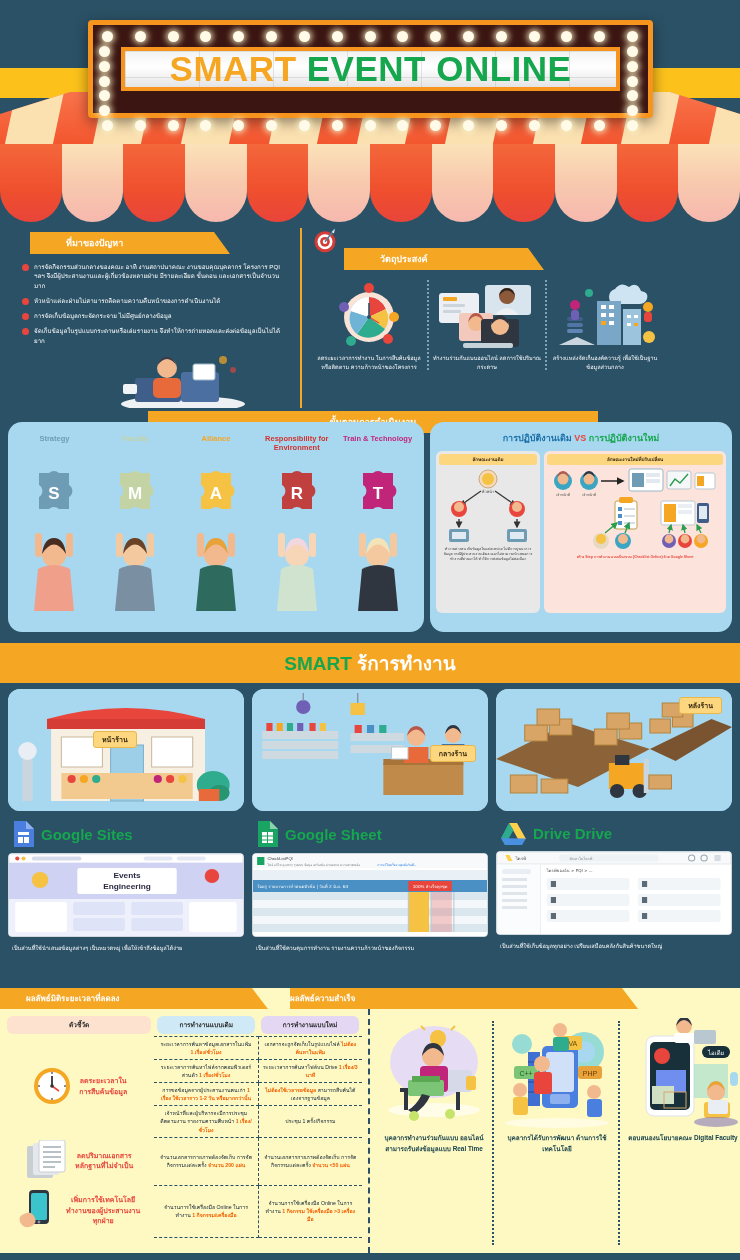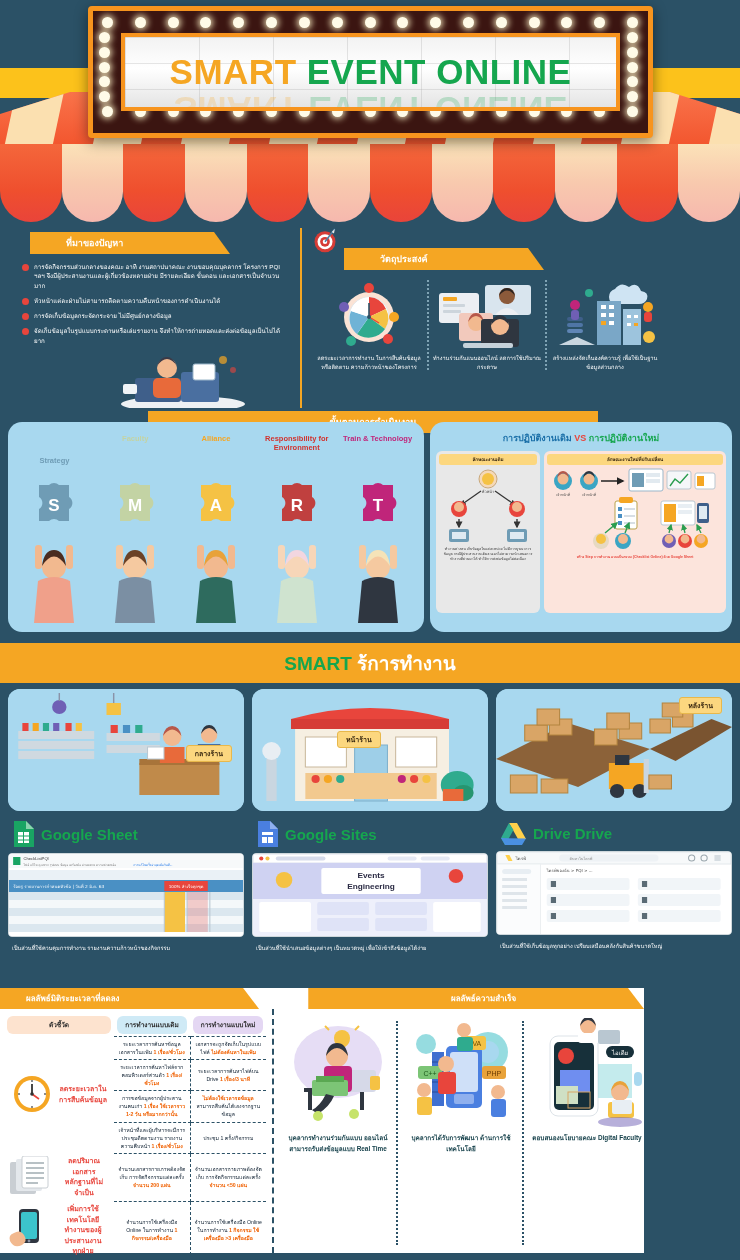--- a/index.html
+++ b/index.html
@@ -33,21 +33,21 @@
     clip-path: polygon(0 22px, 70px 0, 670px 0, 740px 22px, 740px 56px, 0 56px); }
   .awning-stripes i { position: absolute; top: 0; height: 56px; width: 48px;
     background: #fbe0b0; transform: skewX(-12deg); }
   .scallops { position: absolute; top: 52px; left: 0; width: 740px; height: 84px;
     display: flex; }
   .scallop { flex: 1; height: 78px; border-radius: 0 0 36px 36px; }
   .sc-o { background: linear-gradient(180deg,#f4673b 0%, #ef4f2e 60%, #e9443a 100%); }
   .sc-l { background: linear-gradient(180deg,#fbe2b8 0%, #f8c9ae 50%, #f6b8ae 100%); }
 
   .marquee {
-    position: absolute; top: 6px; left: 88px; width: 565px; height: 132px;
+    position: absolute; top: 20px; left: 88px; width: 565px; height: 98px;
     background: #3b1511; border: 5px solid #f7941e; border-radius: 4px;
     box-shadow: 0 4px 14px rgba(0,0,0,.45); z-index: 5;
   }
   .bulbs { position: absolute; inset: 0; }
   .bulb {
     position: absolute; width: 11px; height: 11px; border-radius: 50%;
     background: #fffbe8; box-shadow: 0 0 6px 2px rgba(255,246,200,.85);
   }
   .marquee-screen {
     position: absolute; top: 22px; left: 28px; right: 28px; bottom: 22px;
@@ -157,25 +157,25 @@
   .store-tag { position: absolute; background: #fcd77f; color: #3b2a12;
                font-size: 7px; font-weight: bold; padding: 2px 8px; border-radius: 3px;
                border: 1px solid #e8b84b; }
   .mcard-brand { display: flex; align-items: center; gap: 7px; padding: 10px 0 6px 4px; }
   .brand-name { font-size: 15px; font-weight: bold; color: #15a64e; }
   .shot { background: #ffffff; border-radius: 4px; height: 84px; overflow: hidden;
           position: relative; border: 1px solid #cfd8dc; }
   .mcaption { color: #fff; font-size: 5.6px; line-height: 1.6; padding: 7px 4px 0; }
 
   
-  .sec5 { position: relative; width: 644px; background: #ffffff; height: 265px; }
+  .sec5 { position: relative; width: 740px; background: #fef9c3; height: 265px; }
   .res-heads { display: flex; }
   .res-heads .ribbon { width: 268px; height: 21px; font-size: 8px; padding-left: 26px; }
   .res-heads .spacer { width: 22px; }
-  .res-heads .ribbon.two { width: 348px; justify-content: center; padding-left: 15px; margin-left: 28px; }
+  .res-heads .ribbon.two { width: 348px; padding-left: 0; }
   .res-body { display: flex; height: 244px; }
   .res-left { width: 368px; position: relative; padding: 5px 6px 0 4px; }
   .res-right { width: 372px; position: relative; display: flex; padding: 6px 4px 0;
                border-left: 2px dashed #2b5166; }
 
   table.cmp { width: 100%; border-collapse: collapse; table-layout: fixed; }
   table.cmp col.c1 { width: 42%; }
   table.cmp col.c2 { width: 29%; }
   table.cmp col.c3 { width: 29%; }
   table.cmp th { padding: 2px 3px; }
@@ -436,21 +436,21 @@
   </div>
 </div>
 
 <div class="sec3">
   <div class="ribbon">
     <span>ขั้นตอนการดำเนินงาน</span>
   </div>
 
   <div class="panel-smart">
     <div class="smart-labels" id="smartLabels">
-        <div class="smart-lab" style="color: rgb(111, 156, 181); margin-top: 22px;">Strategy</div>
+        <div class="smart-lab" style="color: rgb(111, 156, 181);">Strategy</div>
         <div class="smart-lab" style="color: rgb(195, 211, 164);">Faculty</div>
         <div class="smart-lab" style="color: rgb(245, 166, 35);">Alliance</div>
         <div class="smart-lab" style="color: rgb(209, 50, 46);">Responsibility for Environment</div>
         <div class="smart-lab" style="color: rgb(192, 37, 122);">Train &amp; Technology</div>
       </div>
     <div class="puzzles" id="puzzles">
         <div class="pz-wrap">
           <svg width="62" height="66" viewBox="0 0 62 66">
             <path d="M16 14 h10 a7 7 0 0 1 10 0 h10 v12 a7 7 0 0 1 0 12 v12 h-10 a7 7 0 0 0 -10 0 h-10 v-12 a7 7 0 0 0 0 -12 z" fill="#6f9cb5"></path>
             <text x="31" y="40" font-size="17" font-weight="bold" text-anchor="middle" fill="#ffffff" font-family="Liberation Sans">S</text>
@@ -639,20 +639,83 @@
   <div class="sec4-title">
     <span class="grn">SMART </span><span>ร้การทำงาน</span>
   </div>
 </div>
 
 <div class="sec4">
 
   <div class="mcard">
     <div class="mcard-top">
       <svg width="100%" height="122" viewBox="0 0 230 122" preserveAspectRatio="none">
+        <rect x="0" y="0" width="230" height="122" fill="#a8d8ef"></rect>
+        <rect x="42" y="30" width="150" height="82" fill="#f6efe2"></rect>
+        <path d="M38 30 q77 -22 154 0 z" fill="#e8453c"></path>
+        <rect x="38" y="30" width="154" height="10" fill="#d63c36"></rect>
+        <rect x="52" y="48" width="40" height="30" fill="#ffffff" stroke="#c9b89c"></rect>
+        <rect x="140" y="48" width="40" height="30" fill="#ffffff" stroke="#c9b89c"></rect>
+        <rect x="100" y="56" width="32" height="56" fill="#9ecfe8" stroke="#7fb0cc"></rect>
+        <rect x="52" y="84" width="128" height="26" fill="#f2c98f"></rect>
+        <circle cx="62" cy="90" r="4" fill="#e8453c"></circle>
+          <circle cx="74" cy="90" r="4" fill="#f5a623"></circle>
+        <circle cx="86" cy="90" r="4" fill="#2fab8e"></circle>
+          <circle cx="146" cy="90" r="4" fill="#c0257a"></circle>
+        <circle cx="158" cy="90" r="4" fill="#e8453c"></circle>
+          <circle cx="170" cy="90" r="4" fill="#f5c244"></circle>
+        <ellipse cx="200" cy="96" rx="16" ry="14" fill="#2fab8e"></ellipse>
+        <ellipse cx="206" cy="104" rx="10" ry="8" fill="#27956f"></ellipse>
+        <rect x="14" y="70" width="10" height="42" fill="#c9d6e0"></rect>
+        <circle cx="19" cy="62" r="9" fill="#e8eef3"></circle>
+        <rect x="186" y="100" width="20" height="12" fill="#e86a3a"></rect>
+      </svg>
+      <div class="store-tag" style="top:42px; left:36%;">หน้าร้าน</div>
+    </div>
+
+    <div class="mcard-brand">
+      <svg width="22" height="26" viewBox="0 0 22 26">
+        <path d="M2 0 h12 l8 8 v18 H2 z" fill="#4a7fe0"></path>
+        <path d="M14 0 l8 8 h-8 z" fill="#8fb0ee"></path>
+        <rect x="6" y="11" width="11" height="3" fill="#fff"></rect>
+        <rect x="6" y="16" width="5" height="6" fill="#fff"></rect>
+        <rect x="12" y="16" width="5" height="6" fill="#fff"></rect>
+      </svg>
+      <span class="brand-name">Google Sites</span>
+    </div>
+
+    <div class="shot">
+      <svg width="100%" height="84" viewBox="0 0 226 84" preserveAspectRatio="none">
+        <rect width="226" height="84" fill="#eef0fb"></rect>
+        <rect x="0" y="0" width="226" height="9" fill="#ffffff" stroke="#dde1ee"></rect>
+        <circle cx="8" cy="4.5" r="2" fill="#e8453c"></circle>
+          <circle cx="14" cy="4.5" r="2" fill="#f5c244"></circle>
+        <rect x="22" y="2.5" width="48" height="4" rx="2" fill="#d6dbeb"></rect>
+        <rect x="130" y="2.5" width="28" height="4" rx="2" fill="#e4e8f4"></rect>
+        <rect x="162" y="2.5" width="28" height="4" rx="2" fill="#e4e8f4"></rect>
+        <rect x="0" y="9" width="226" height="36" fill="#cfd2f2"></rect>
+        <rect x="66" y="14" width="96" height="26" rx="2" fill="#ffffff"></rect>
+        <text x="114" y="24" font-size="8" font-weight="bold" text-anchor="middle" fill="#2b2b44" font-family="Liberation Sans">Events</text>
+        <text x="114" y="35" font-size="8" font-weight="bold" text-anchor="middle" fill="#2b2b44" font-family="Liberation Sans">Engineering</text>
+        <circle cx="30" cy="26" r="8" fill="#f5c244"></circle>
+        <circle cx="196" cy="22" r="7" fill="#e8453c"></circle>
+        <rect x="6" y="48" width="50" height="30" rx="2" fill="#ffffff"></rect>
+        <rect x="62" y="48" width="50" height="13" rx="2" fill="#dfe3f7"></rect>
+        <rect x="62" y="64" width="50" height="13" rx="2" fill="#dfe3f7"></rect>
+        <rect x="118" y="48" width="50" height="13" rx="2" fill="#dfe3f7"></rect>
+        <rect x="118" y="64" width="50" height="13" rx="2" fill="#dfe3f7"></rect>
+        <rect x="174" y="48" width="46" height="30" rx="2" fill="#ffffff"></rect>
+      </svg>
+    </div>
+    <p class="mcaption">เป็นส่วนที่ใช้นำเสนอข้อมูลต่างๆ เป็นหมวดหมู่ เพื่อให้เข้าถึงข้อมูลได้ง่าย</p>
+  </div>
+
+  <div class="mcard">
+    <div class="mcard-top">
+      <svg width="100%" height="122" viewBox="0 0 230 122" preserveAspectRatio="none">
         <rect width="230" height="122" fill="#a8d8ef"></rect>
         <rect x="10" y="42" width="74" height="8" fill="#cfd9e0"></rect>
         <rect x="10" y="52" width="74" height="8" fill="#cfd9e0"></rect>
         <rect x="10" y="62" width="74" height="8" fill="#cfd9e0"></rect>
         <rect x="14" y="34" width="6" height="8" fill="#e8453c"></rect>
           <rect x="24" y="34" width="6" height="8" fill="#f5a623"></rect>
         <rect x="34" y="34" width="6" height="8" fill="#2fab8e"></rect>
           <rect x="44" y="34" width="6" height="8" fill="#6f5fb5"></rect>
         <rect x="56" y="34" width="6" height="8" fill="#e8453c"></rect>
           <rect x="66" y="34" width="6" height="8" fill="#f5c244"></rect>
@@ -709,83 +772,20 @@
         <rect x="0" y="62" width="226" height="8" fill="#f4f8fa"></rect>
         <rect x="0" y="70" width="226" height="8" fill="#dbe7ef"></rect>
         <rect x="150" y="38" width="20" height="40" fill="#f5c244"></rect>
         <rect x="172" y="38" width="20" height="40" fill="#e8453c" opacity=".25"></rect>
         <line x1="150" y1="38" x2="150" y2="78" stroke="#b9c7d1"></line>
         <line x1="172" y1="38" x2="172" y2="78" stroke="#b9c7d1"></line>
         <line x1="194" y1="38" x2="194" y2="78" stroke="#b9c7d1"></line>
       </svg>
     </div>
     <p class="mcaption">เป็นส่วนที่ใช้ควบคุมการทำงาน รายงานความก้าวหน้าของกิจกรรม</p>
-  </div>
-
-  <div class="mcard">
-    <div class="mcard-top">
-      <svg width="100%" height="122" viewBox="0 0 230 122" preserveAspectRatio="none">
-        <rect x="0" y="0" width="230" height="122" fill="#a8d8ef"></rect>
-        <rect x="42" y="30" width="150" height="82" fill="#f6efe2"></rect>
-        <path d="M38 30 q77 -22 154 0 z" fill="#e8453c"></path>
-        <rect x="38" y="30" width="154" height="10" fill="#d63c36"></rect>
-        <rect x="52" y="48" width="40" height="30" fill="#ffffff" stroke="#c9b89c"></rect>
-        <rect x="140" y="48" width="40" height="30" fill="#ffffff" stroke="#c9b89c"></rect>
-        <rect x="100" y="56" width="32" height="56" fill="#9ecfe8" stroke="#7fb0cc"></rect>
-        <rect x="52" y="84" width="128" height="26" fill="#f2c98f"></rect>
-        <circle cx="62" cy="90" r="4" fill="#e8453c"></circle>
-          <circle cx="74" cy="90" r="4" fill="#f5a623"></circle>
-        <circle cx="86" cy="90" r="4" fill="#2fab8e"></circle>
-          <circle cx="146" cy="90" r="4" fill="#c0257a"></circle>
-        <circle cx="158" cy="90" r="4" fill="#e8453c"></circle>
-          <circle cx="170" cy="90" r="4" fill="#f5c244"></circle>
-        <ellipse cx="200" cy="96" rx="16" ry="14" fill="#2fab8e"></ellipse>
-        <ellipse cx="206" cy="104" rx="10" ry="8" fill="#27956f"></ellipse>
-        <rect x="14" y="70" width="10" height="42" fill="#c9d6e0"></rect>
-        <circle cx="19" cy="62" r="9" fill="#e8eef3"></circle>
-        <rect x="186" y="100" width="20" height="12" fill="#e86a3a"></rect>
-      </svg>
-      <div class="store-tag" style="top:42px; left:36%;">หน้าร้าน</div>
-    </div>
-
-    <div class="mcard-brand">
-      <svg width="22" height="26" viewBox="0 0 22 26">
-        <path d="M2 0 h12 l8 8 v18 H2 z" fill="#4a7fe0"></path>
-        <path d="M14 0 l8 8 h-8 z" fill="#8fb0ee"></path>
-        <rect x="6" y="11" width="11" height="3" fill="#fff"></rect>
-        <rect x="6" y="16" width="5" height="6" fill="#fff"></rect>
-        <rect x="12" y="16" width="5" height="6" fill="#fff"></rect>
-      </svg>
-      <span class="brand-name">Google Sites</span>
-    </div>
-
-    <div class="shot">
-      <svg width="100%" height="84" viewBox="0 0 226 84" preserveAspectRatio="none">
-        <rect width="226" height="84" fill="#eef0fb"></rect>
-        <rect x="0" y="0" width="226" height="9" fill="#ffffff" stroke="#dde1ee"></rect>
-        <circle cx="8" cy="4.5" r="2" fill="#e8453c"></circle>
-          <circle cx="14" cy="4.5" r="2" fill="#f5c244"></circle>
-        <rect x="22" y="2.5" width="48" height="4" rx="2" fill="#d6dbeb"></rect>
-        <rect x="130" y="2.5" width="28" height="4" rx="2" fill="#e4e8f4"></rect>
-        <rect x="162" y="2.5" width="28" height="4" rx="2" fill="#e4e8f4"></rect>
-        <rect x="0" y="9" width="226" height="36" fill="#cfd2f2"></rect>
-        <rect x="66" y="14" width="96" height="26" rx="2" fill="#ffffff"></rect>
-        <text x="114" y="24" font-size="8" font-weight="bold" text-anchor="middle" fill="#2b2b44" font-family="Liberation Sans">Events</text>
-        <text x="114" y="35" font-size="8" font-weight="bold" text-anchor="middle" fill="#2b2b44" font-family="Liberation Sans">Engineering</text>
-        <circle cx="30" cy="26" r="8" fill="#f5c244"></circle>
-        <circle cx="196" cy="22" r="7" fill="#e8453c"></circle>
-        <rect x="6" y="48" width="50" height="30" rx="2" fill="#ffffff"></rect>
-        <rect x="62" y="48" width="50" height="13" rx="2" fill="#dfe3f7"></rect>
-        <rect x="62" y="64" width="50" height="13" rx="2" fill="#dfe3f7"></rect>
-        <rect x="118" y="48" width="50" height="13" rx="2" fill="#dfe3f7"></rect>
-        <rect x="118" y="64" width="50" height="13" rx="2" fill="#dfe3f7"></rect>
-        <rect x="174" y="48" width="46" height="30" rx="2" fill="#ffffff"></rect>
-      </svg>
-    </div>
-    <p class="mcaption">เป็นส่วนที่ใช้นำเสนอข้อมูลต่างๆ เป็นหมวดหมู่ เพื่อให้เข้าถึงข้อมูลได้ง่าย</p>
   </div>
 
   <div class="mcard">
     <div class="mcard-top">
       <svg width="100%" height="122" viewBox="0 0 230 122" preserveAspectRatio="none">
         <rect width="230" height="122" fill="#a8d8ef"></rect>
         <path d="M0 70 L70 34 L150 60 L80 98 z" fill="#8c6239"></path>
         <path d="M150 60 L210 30 L230 38 L175 72 z" fill="#7a5430"></path>
         <g fill="#d9a566" stroke="#b3843f">
           <rect x="28" y="36" width="22" height="16"></rect>

